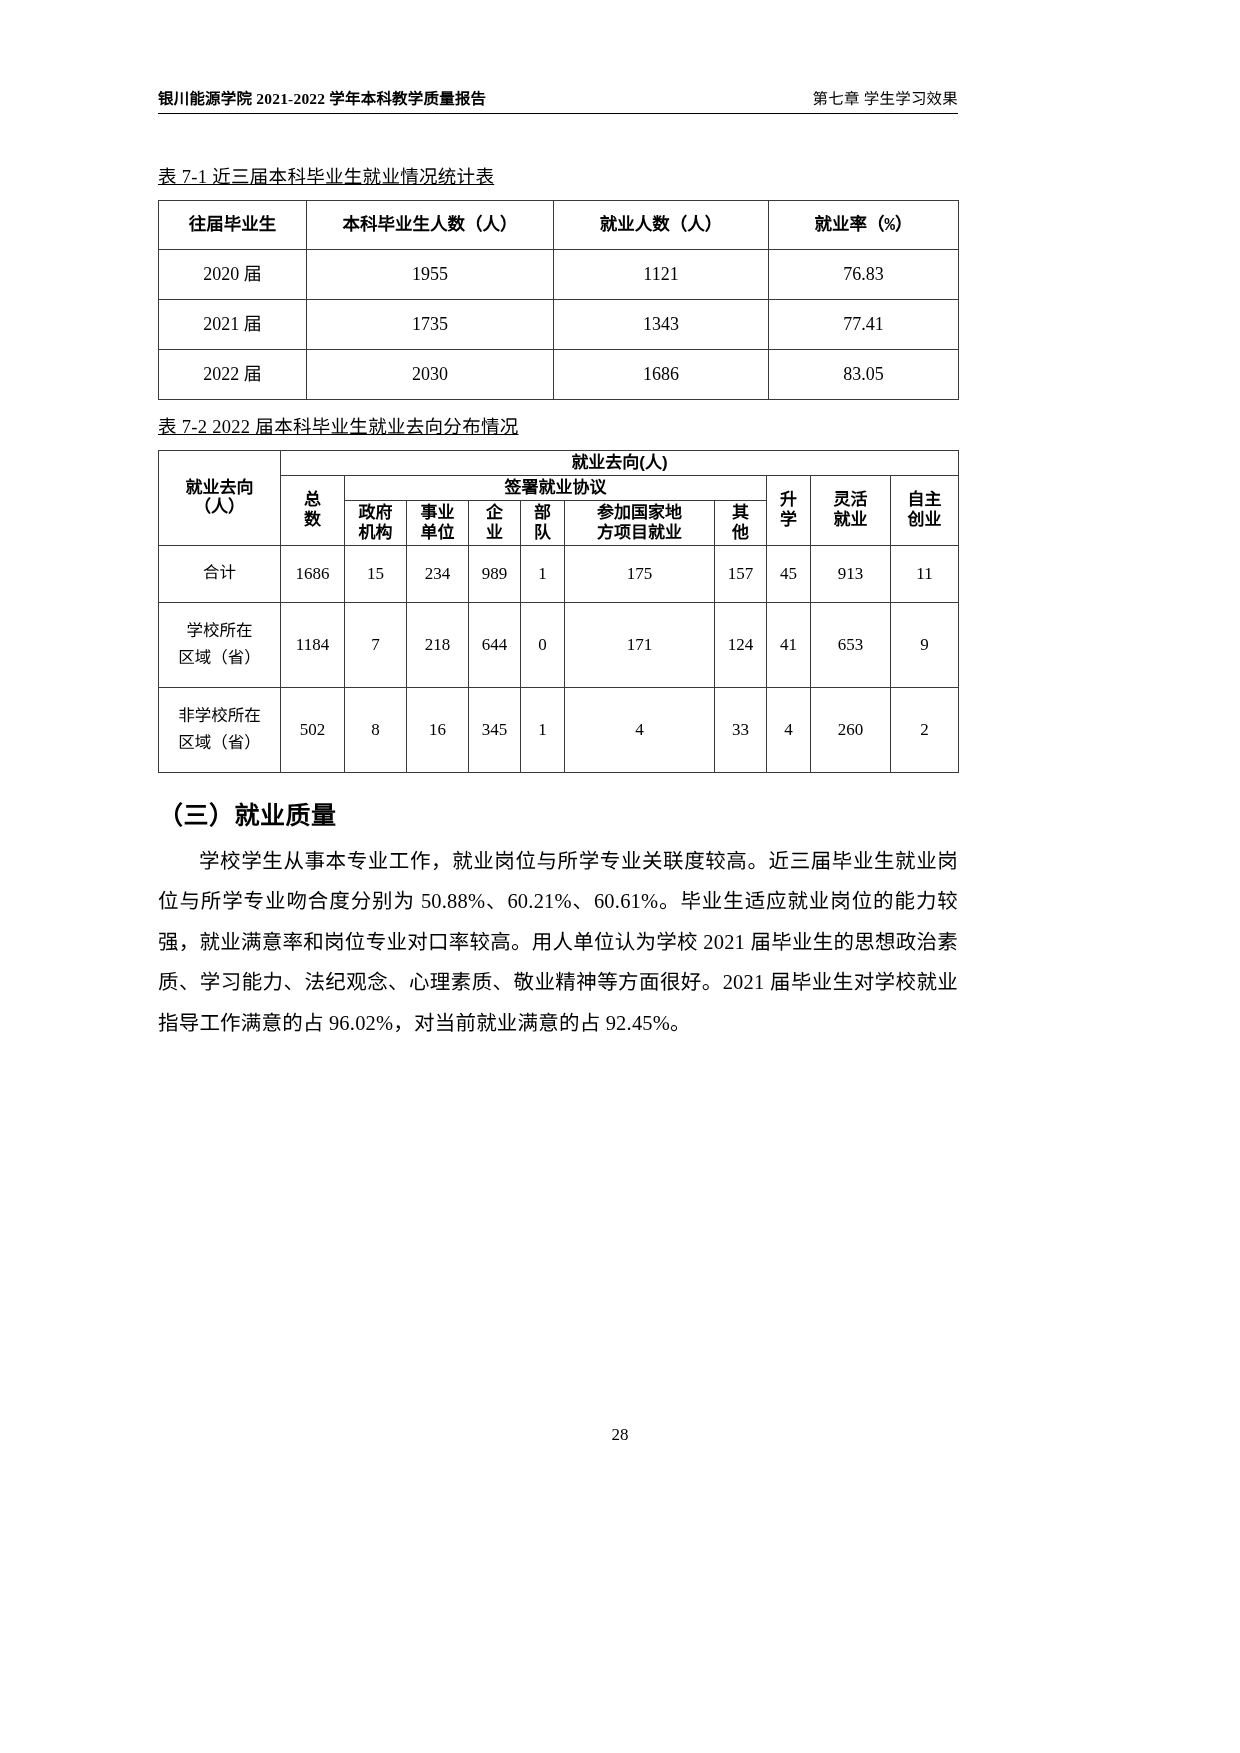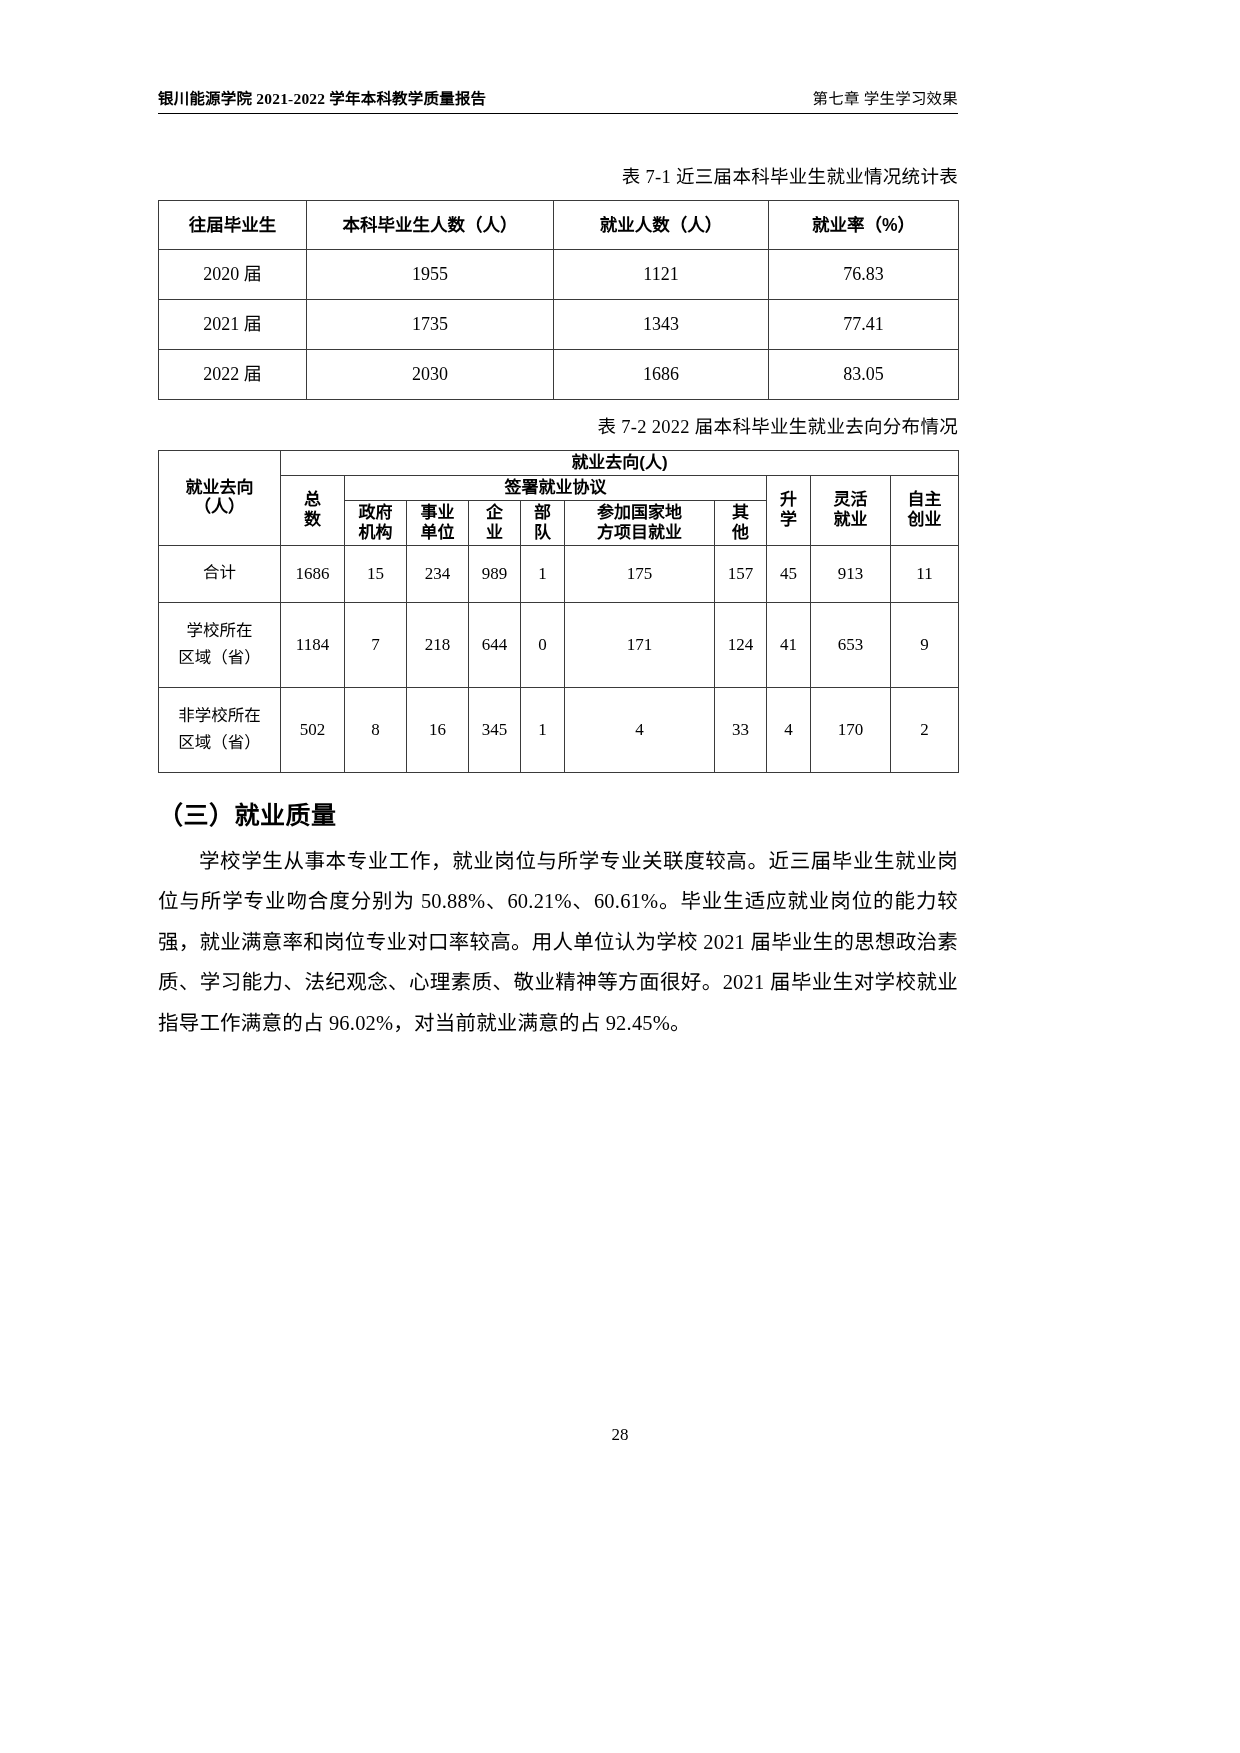--- a/index.html
+++ b/index.html
@@ -53,26 +53,27 @@
   }
   
   .content {
     position: absolute;
     left: 158px;
     top: 150px;
     width: 800px;
   }
   
   .table-caption {
-    text-align: right;
+    text-align: left;
     font-size: 18.5px;
     line-height: 1.5;
     margin: 14px 0 8px 0;
     font-family: "Liberation Serif", "DejaVu Serif", serif;
     letter-spacing: 0.3px;
+    text-decoration: underline;
   }
   
   table {
     border-collapse: collapse;
     width: 800px;
     table-layout: fixed;
     font-size: 17px;
   }
   table td, table th {
     border: 1.1px solid #3a3a3a;
@@ -81,21 +82,21 @@
     padding: 3px 2px;
     font-weight: normal;
     line-height: 1.28;
   }
   
   #table-7-1 {
     margin: 0 auto;
   }
   #table-7-1 th {
     font-weight: bold;
-    font-family: Liberation Sans, sans-serif;
+    font-family: Liberation Mono, monospace;
     font-size: 17.5px;
     height: 42px;
   }
   #table-7-1 td {
     height: 43px;
     font-size: 18px;
   }
   #table-7-1 .col-a { width: 148px; }
   #table-7-1 .col-b { width: 247px; }
   #table-7-1 .col-c { width: 215px; }
@@ -336,21 +337,21 @@
             <span>区域（省）</span>
           </td>
           <td>502</td>
           <td>8</td>
           <td>16</td>
           <td>345</td>
           <td>1</td>
           <td>4</td>
           <td>33</td>
           <td>4</td>
-          <td>170</td>
+          <td>260</td>
           <td>2</td>
         </tr>
       </tbody>
     </table>
 
     <h2 class="section-heading">（三）就业质量</h2>
     <p class="body-paragraph">学校学生从事本专业工作，就业岗位与所学专业关联度较高。近三届毕业生就业岗位与所学专业吻合度分别为 50.88%、60.21%、60.61%。毕业生适应就业岗位的能力较强，就业满意率和岗位专业对口率较高。用人单位认为学校 2021 届毕业生的思想政治素质、学习能力、法纪观念、心理素质、敬业精神等方面很好。2021 届毕业生对学校就业指导工作满意的占 96.02%，对当前就业满意的占 92.45%。</p>
 
   </div>
 

